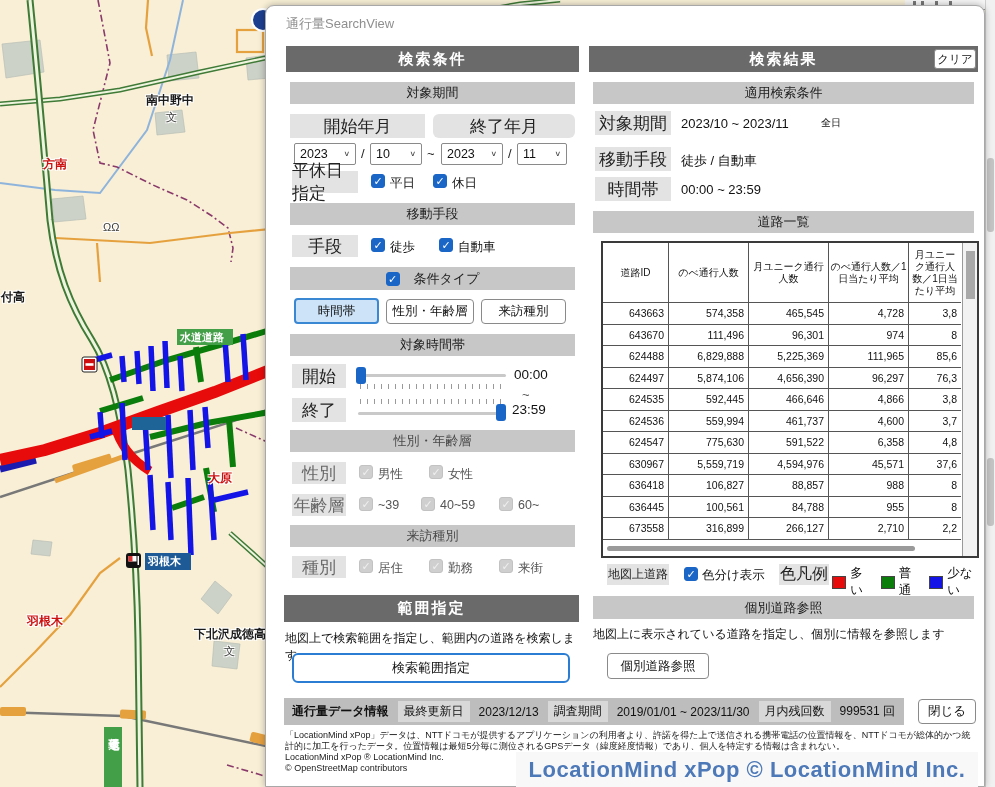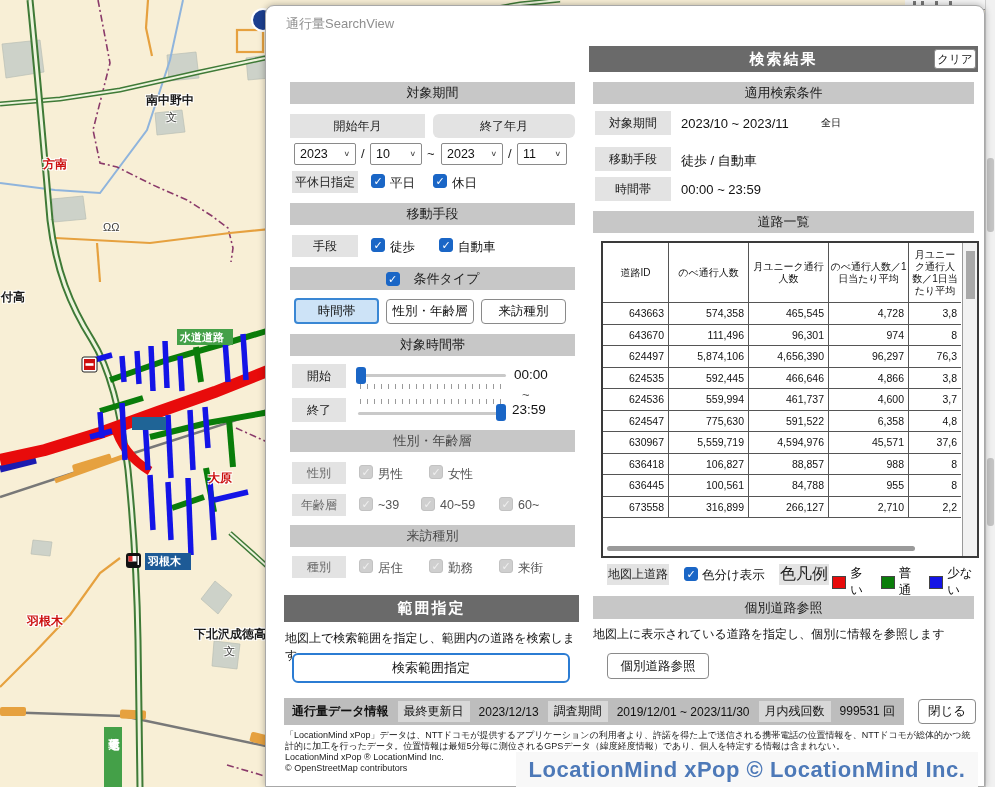--- a/index.html
+++ b/index.html
@@ -28,21 +28,21 @@
        border:1px solid #a8a8a8;border-radius:9px 9px 0 0;box-sizing:border-box;
        box-shadow:0 0 7px rgba(0,0,0,.30);}
   #dlg *{box-sizing:border-box;}
   .abs{position:absolute;}
   .dlg-title{left:20px;top:9px;font-size:13px;color:#8f8f8f;}
   .band-dark{background:#6a6a6a;color:#fff;font-weight:bold;font-size:15px;
              display:flex;align-items:center;justify-content:center;letter-spacing:2px;}
   .band-mid{background:#c7c7c7;color:#1c1c1c;font-size:13px;
             display:flex;align-items:center;justify-content:center;}
   .band-mid.dim{color:#4a4a4a;}
-  .chip{background:#e3e3e3;color:#222;font-size:12px;display:flex;align-items:center;
+  .chip{background:#e3e3e3;color:#222;font-size:17px;display:flex;align-items:center;
         justify-content:center;}
   .chip.dim{color:#666;}
   .lbl{font-size:12.5px;color:#111;}
   .lbl.dim{color:#555;}
   .cbx{display:inline-block;width:14px;height:14px;border-radius:3px;background:#1a66c6;
        border:1px solid #1a66c6;color:#fff;font-size:11px;line-height:13px;text-align:center;}
   .cbx.off{background:#cfcfcf;border-color:#c2c2c2;color:#efefef;}
   .sel{background:#fff;border:1px solid #8a8a8a;border-radius:2px;font-size:12.5px;
        display:flex;align-items:center;padding:0 5px;justify-content:space-between;color:#111;}
   .sel .chev{font-size:9px;color:#444;transform:scaleY(.8);}
@@ -214,20 +214,21 @@
       <i style="left:44px"></i>
   </div>
   <div id="right-strip">
     <div class="scroll-thumb-v" style="top:158px;height:74px;"></div>
     <div class="scroll-thumb-v" style="top:458px;height:68px;"></div>
   </div>
 
   <div id="dlg">
     <div class="abs dlg-title">通行量SearchView</div>
 
+    <div class="abs band-dark" style="left:20px;top:40px;width:293px;height:26px;">検索条件</div>
 
     <div class="abs band-mid" style="left:24px;top:76px;width:285px;height:22px;">対象期間</div>
     <div class="abs chip" style="left:24px;top:108px;width:135px;height:24px;">開始年月</div>
     <div class="abs chip" style="left:167px;top:108px;width:142px;height:24px;border-radius:6px;">終了年月</div>
 
     <div class="abs sel" style="left:28px;top:137px;width:62px;height:22px;">
       <span>2023</span>
       <span class="chev">∨</span>
     </div>
     <span class="abs sep" style="left:95px;top:140px;">/</span>
@@ -338,20 +339,27 @@
             <div class="td c4">3,8</div>
           </div>
           <div class="tr">
             <div class="td c0">643670</div>
             <div class="td c1">111,496</div>
             <div class="td c2">96,301</div>
             <div class="td c3">974</div>
             <div class="td c4">8</div>
           </div>
           <div class="tr">
+            <div class="td c0">624488</div>
+            <div class="td c1">6,829,888</div>
+            <div class="td c2">5,225,369</div>
+            <div class="td c3">111,965</div>
+            <div class="td c4">85,6</div>
+          </div>
+          <div class="tr">
             <div class="td c0">624497</div>
             <div class="td c1">5,874,106</div>
             <div class="td c2">4,656,390</div>
             <div class="td c3">96,297</div>
             <div class="td c4">76,3</div>
           </div>
           <div class="tr">
             <div class="td c0">624535</div>
             <div class="td c1">592,445</div>
             <div class="td c2">466,646</div>
@@ -424,21 +432,21 @@
 
     <div class="abs band-mid" style="left:327px;top:590px;width:381px;height:23px;">個別道路参照</div>
     <div class="abs desc" style="left:327px;top:620px;width:381px;">地図上に表示されている道路を指定し、個別に情報を参照します</div>
     <div class="abs btn" style="left:341px;top:647px;width:102px;height:26px;">個別道路参照</div>
 
     <div id="bottom-bar" class="abs" style="left:18px;top:692px;width:620px;height:27px;">
       <span class="bb-info">通行量データ情報</span>
       <span class="bb-chip">最終更新日</span>
       <span>2023/12/13</span>
       <span class="bb-chip">調査期間</span>
-      <span>2019/12/01 ~ 2023/11/30</span>
+      <span>2019/01/01 ~ 2023/11/30</span>
       <span class="bb-chip">月内残回数</span>
       <span>999531 回</span>
     </div>
     <div class="abs btn" style="left:652px;top:693px;width:58px;height:25px;">閉じる</div>
 
     <div class="abs footer-line" style="left:19px;top:723px;">「LocationMind xPop」データは、NTTドコモが提供するアプリケーションの利用者より、許諾を得た上で送信される携帯電話の位置情報を、NTTドコモが総体的かつ統</div>
     <div class="abs footer-line" style="left:19px;top:734px;">計的に加工を行ったデータ。位置情報は最短5分毎に測位されるGPSデータ（緯度経度情報）であり、個人を特定する情報は含まれない。</div>
     <div class="abs footer-line" style="left:19px;top:746px;">LocationMind xPop ® LocationMind Inc.</div>
     <div class="abs footer-line" style="left:19px;top:757px;">© OpenStreetMap contributors</div>
     <div id="watermark" style="left:250px;top:746px;width:462px;height:36px;">LocationMind xPop © LocationMind Inc.</div>

